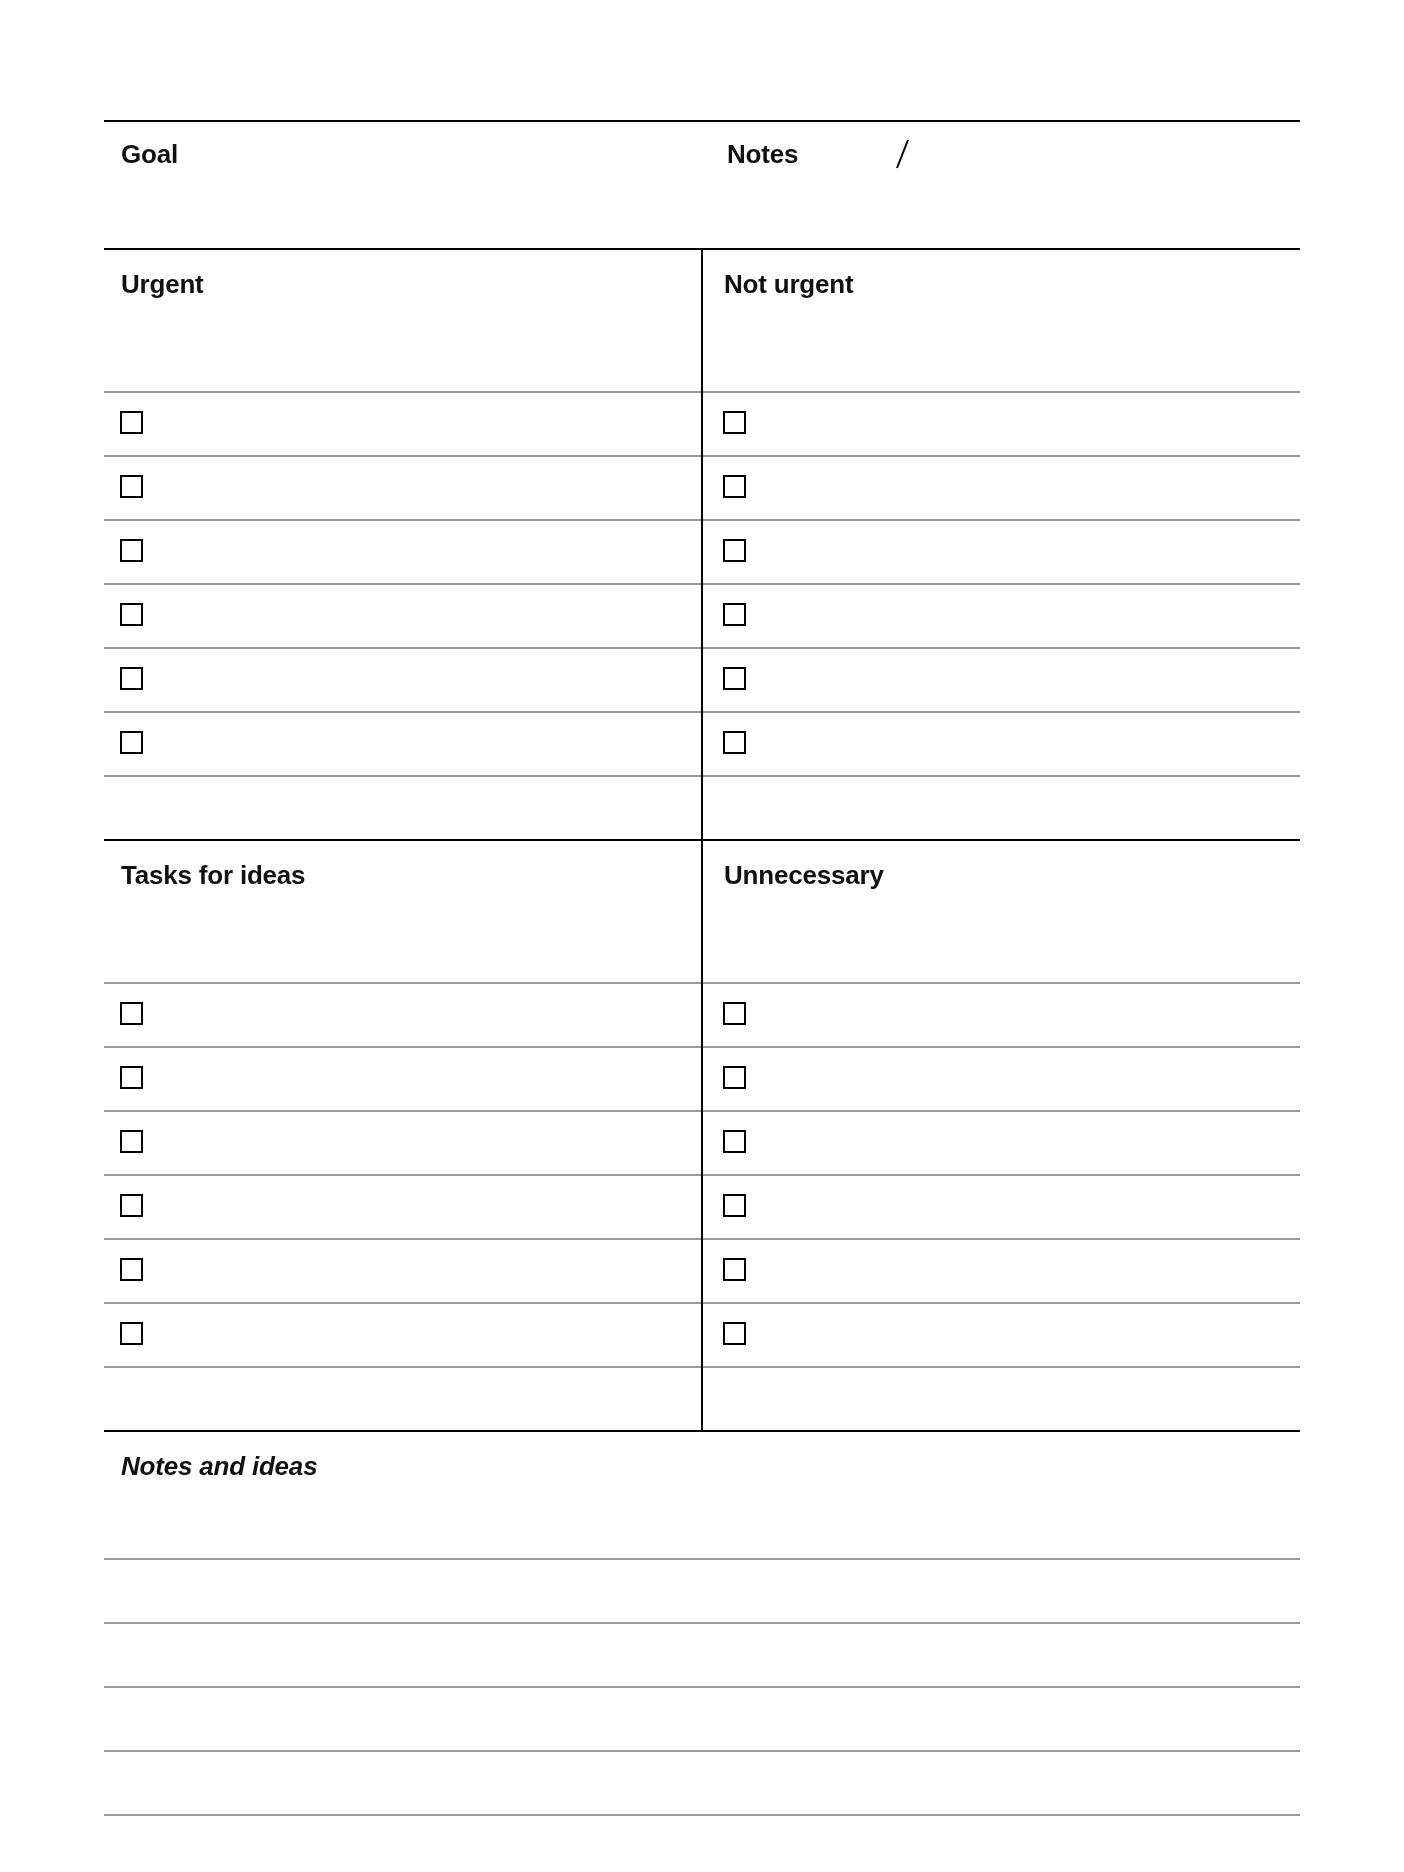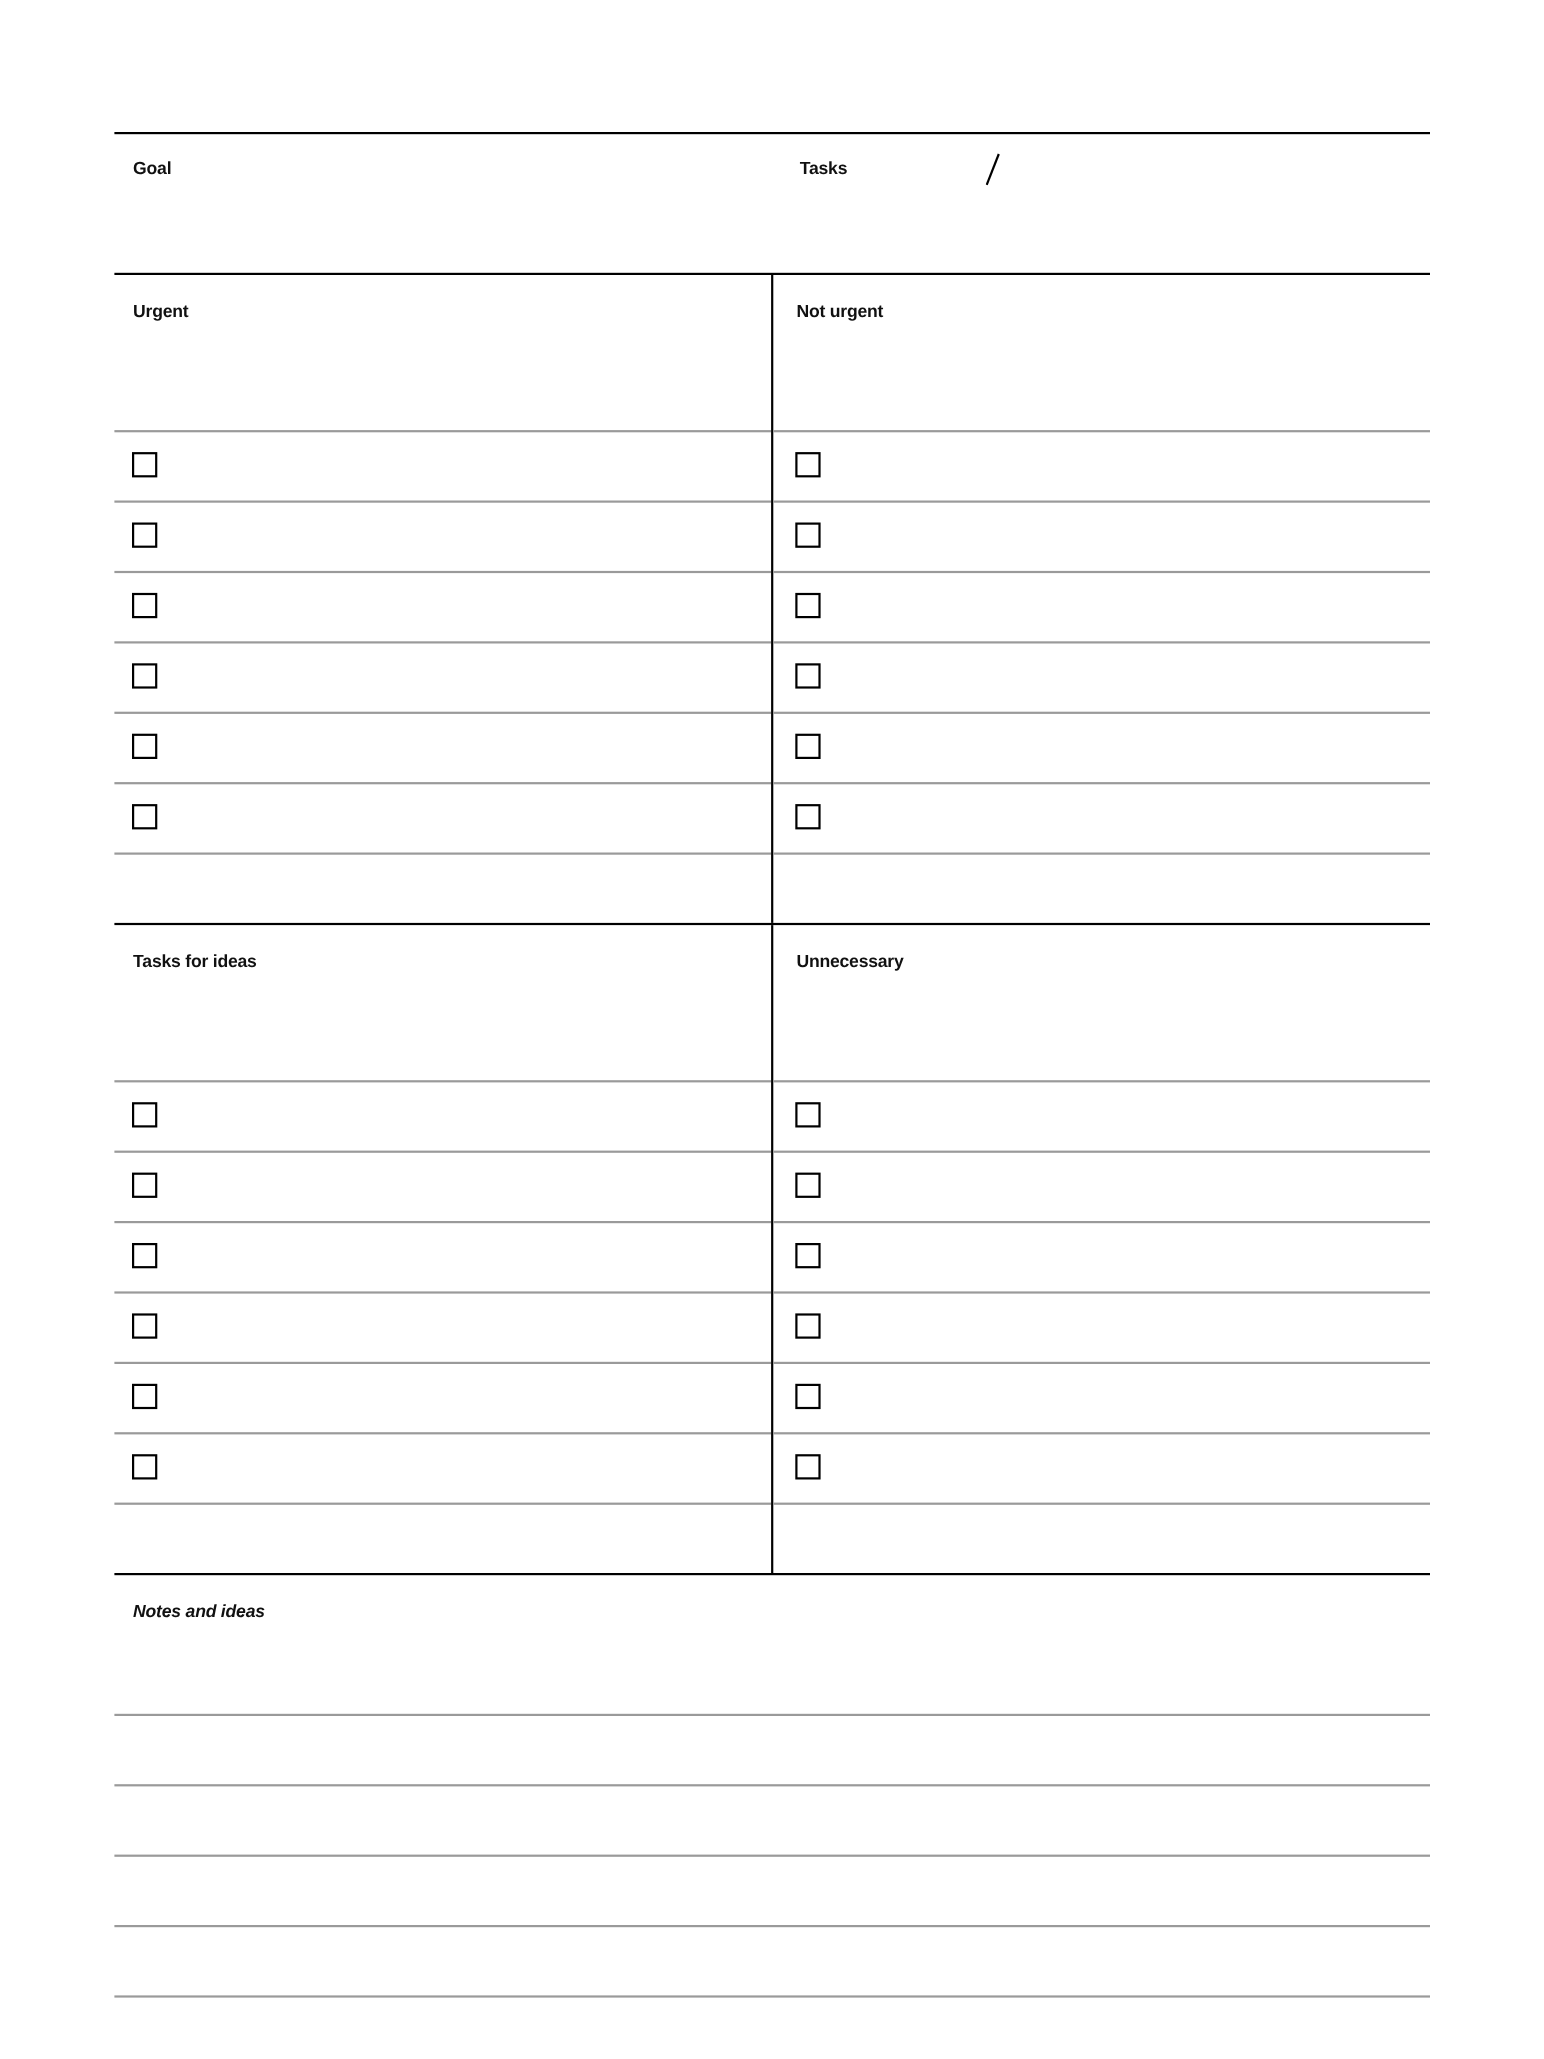--- a/index.html
+++ b/index.html
@@ -20,21 +20,21 @@
       left: 104px;
       top: 120px;
       width: 1196px;
     }
     .rule-thick {
       height: 0;
       border-top: 2px solid #000000;
     }
     .label {
       font-weight: bold;
-      font-size: 16px;
+      font-size: 26px;
       letter-spacing: -0.2px;
       line-height: 24px;
       white-space: nowrap;
     }
     
     .header {
       position: relative;
       height: 126px;
     }
     .header .goal {
@@ -116,21 +116,21 @@
   </style>
 </head>
 <body>
 
 <div class="page">
 
   <div class="rule-thick"></div>
 
   <div class="header">
     <div class="label goal">Goal</div>
-    <div class="label date">Tasks</div>
+    <div class="label date">Notes</div>
     <svg class="date-slash" viewBox="0 0 14 30">
       <line x1="12" y1="1" x2="1" y2="29" stroke="#000" stroke-width="2"></line>
     </svg>
   </div>
 
   <div class="rule-thick"></div>
 
   <div class="quad-section">
     <div class="quad left">
       <div class="quad-header">

